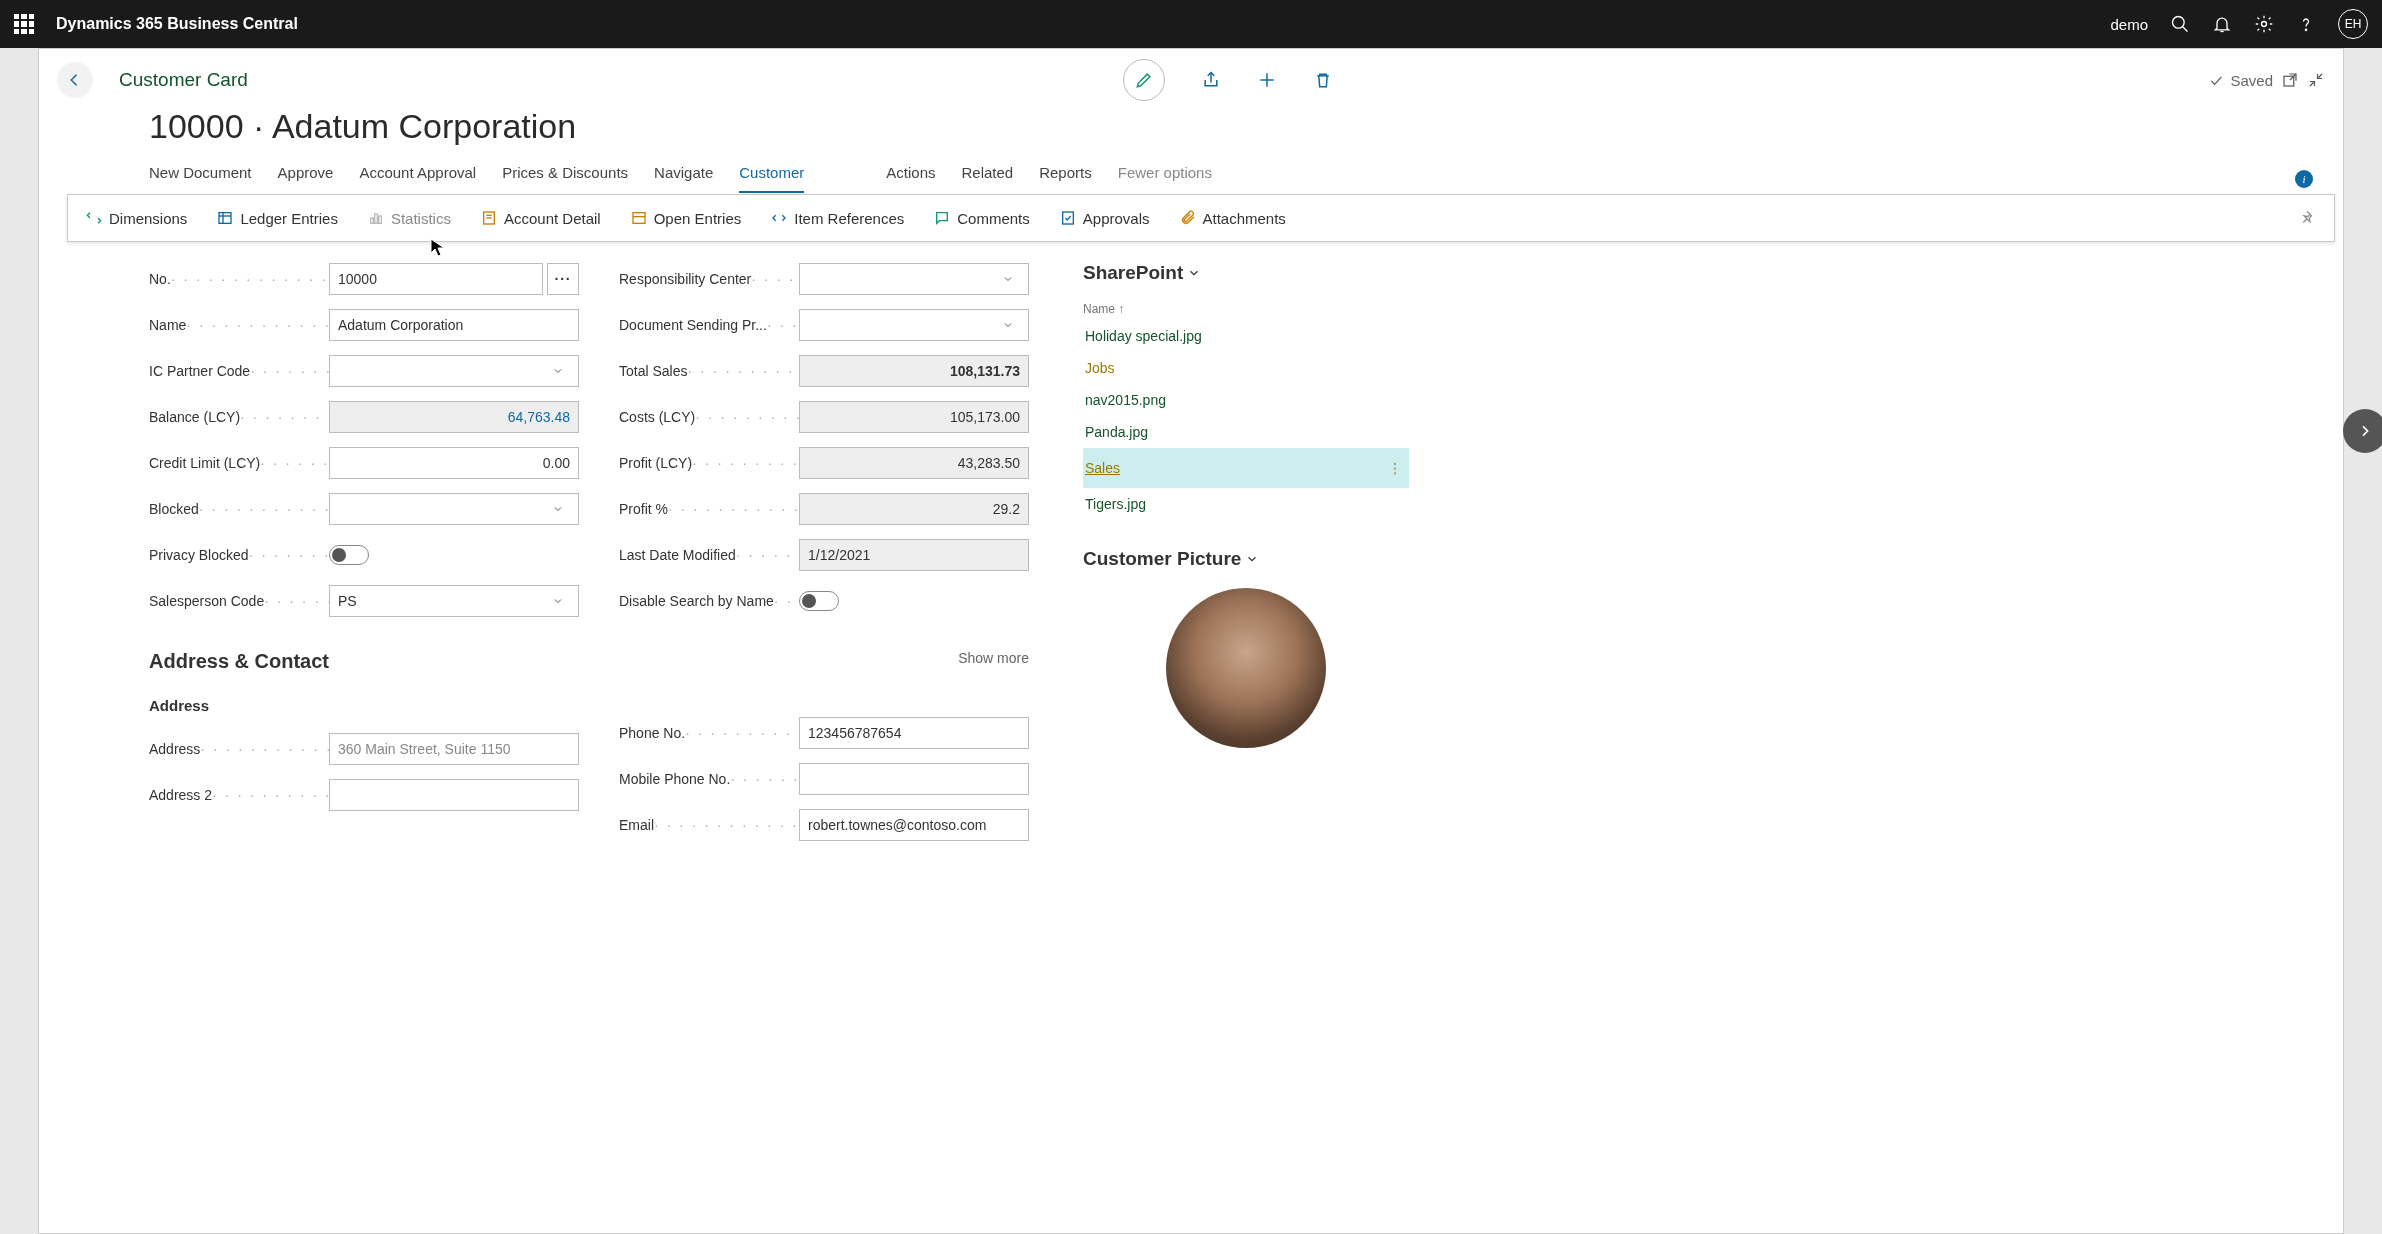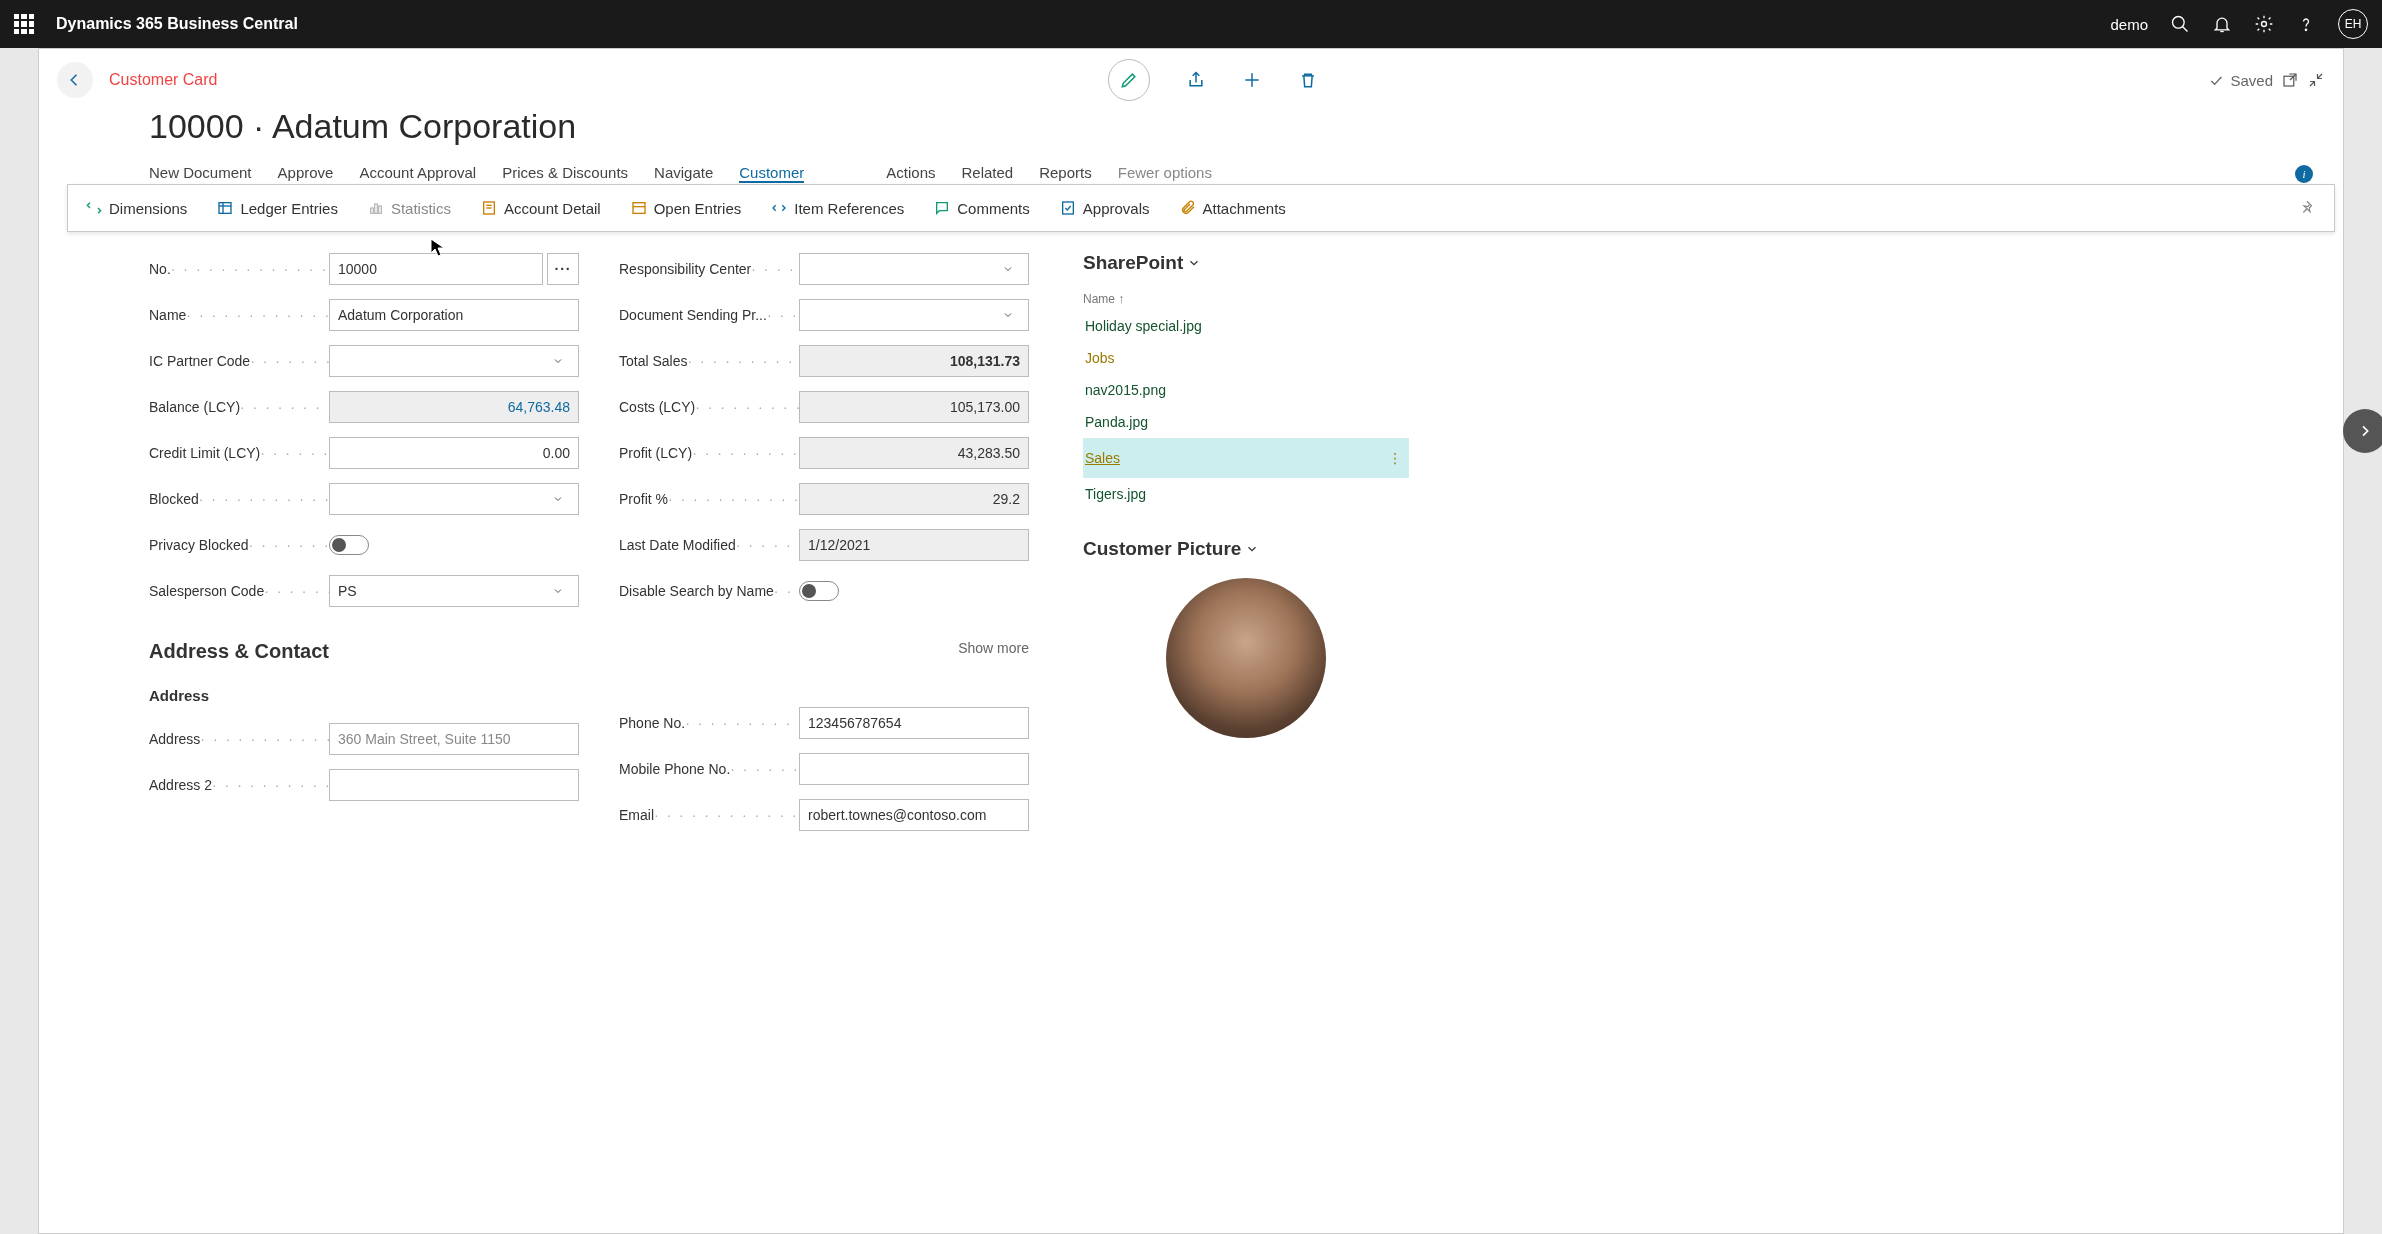--- a/index.html
+++ b/index.html
@@ -13,34 +13,34 @@
   .topbar-right { display: flex; align-items: center; gap: 22px; }
   .topbar-right .txt { font-size: 15px; }
   .icon-svg { width: 20px; height: 20px; fill: none; stroke: #fff; stroke-width: 1.6; cursor: pointer; }
   .avatar-circle { width: 30px; height: 30px; border: 1.5px solid #fff; border-radius: 50%; display: flex; align-items: center; justify-content: center; font-size: 12px; cursor: pointer; }
 
   
   .page-wrap { position: absolute; top: 48px; left: 38px; right: 38px; bottom: 0; background: #fff; border: 1px solid #ccc; }
   .page-head { display: flex; align-items: center; padding: 10px 18px 0 18px; }
   .back-circle { width: 36px; height: 36px; border-radius: 50%; background: #f2f2f2; display: flex; align-items: center; justify-content: center; cursor: pointer; }
   .back-circle svg { width: 18px; height: 18px; stroke: #0f6aa1; stroke-width: 2; fill: none; }
-  .breadcrumb { margin-left: 16px; font-size: 16px; color: #ef4444; }
+  .breadcrumb { margin-left: 26px; font-size: 19px; color: #14532d; }
   .head-center { flex: 1; display: flex; justify-content: center; gap: 36px; align-items: center; }
   .edit-circle { width: 42px; height: 42px; border: 1.5px solid #bbb; border-radius: 50%; display: flex; align-items: center; justify-content: center; cursor: pointer; }
   .head-icon { width: 20px; height: 20px; stroke: #0f6aa1; stroke-width: 1.8; fill: none; cursor: pointer; }
   .edit-circle .head-icon { stroke: #0f9a78; }
   .head-right { display: flex; align-items: flex-end; gap: 8px; }
   .saved { display: flex; align-items: center; gap: 6px; color: #666; font-size: 15px; }
   .saved svg { width: 16px; height: 16px; stroke: #666; stroke-width: 2; fill: none; }
   .small-icon { width: 18px; height: 18px; stroke: #555; stroke-width: 1.6; fill: none; cursor: pointer; }
 
   .page-title { padding: 6px 18px 18px 110px; font-size: 34px; font-weight: 300; color: #2a2a2a; }
 
   .action-row { display: flex; align-items: center; padding: 0 18px 0 110px; gap: 26px; border-bottom: 1px solid transparent; font-size: 15px; }
-  .action-item { color: #444; cursor: pointer; border-bottom: 2px solid transparent; }
+  .action-item { color: #444; cursor: pointer; padding-bottom: 10px; border-bottom: 2px solid transparent; }
   .action-item.active { color: #0f6aa1; border-bottom: 2px solid #0f6aa1; }
   .action-spacer { width: 30px; }
   .fewer { color: #888; }
   .info-dot { margin-left: auto; width: 18px; height: 18px; border-radius: 50%; background: #0f6aa1; color: #fff; font-size: 11px; display: flex; align-items: center; justify-content: center; font-style: italic; font-family: serif; margin-right: 12px; }
 
   .subaction-row { display: flex; align-items: center; padding: 14px 18px 14px 110px; gap: 30px; border: 1px solid #c9c9c9; margin: 0 8px 0 110px; box-shadow: 0 2px 4px rgba(0,0,0,0.1); }
   .sub-item { display: flex; align-items: center; gap: 7px; color: #333; cursor: pointer; font-size: 15px; }
   .sub-item.hov { color: #888; }
   .sub-icon { width: 16px; height: 16px; }
   .sub-pin { margin-left: auto; }

